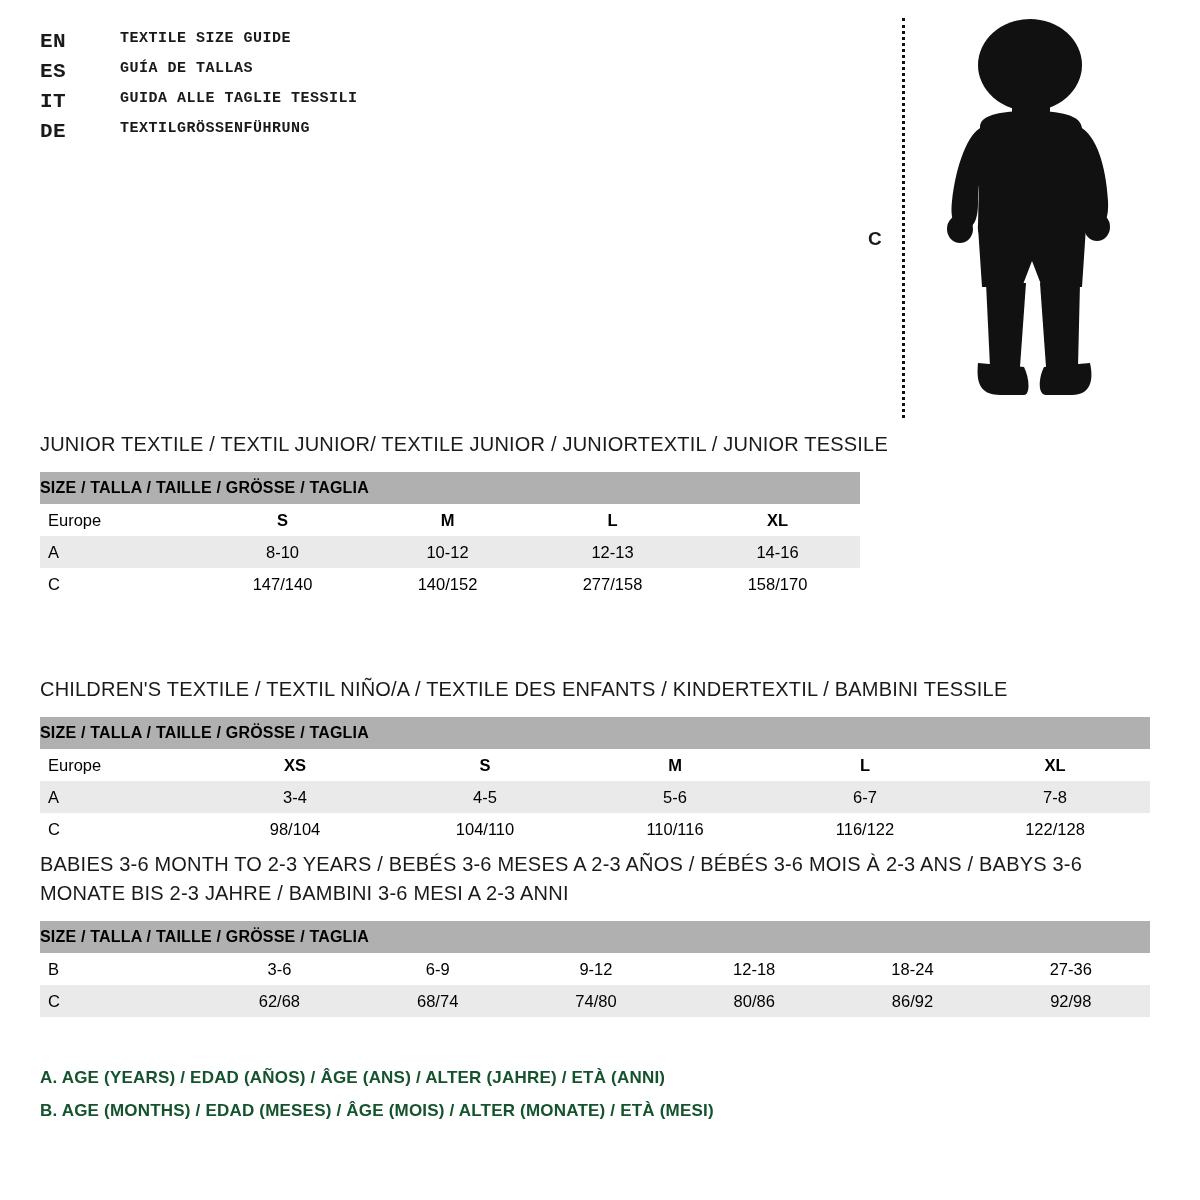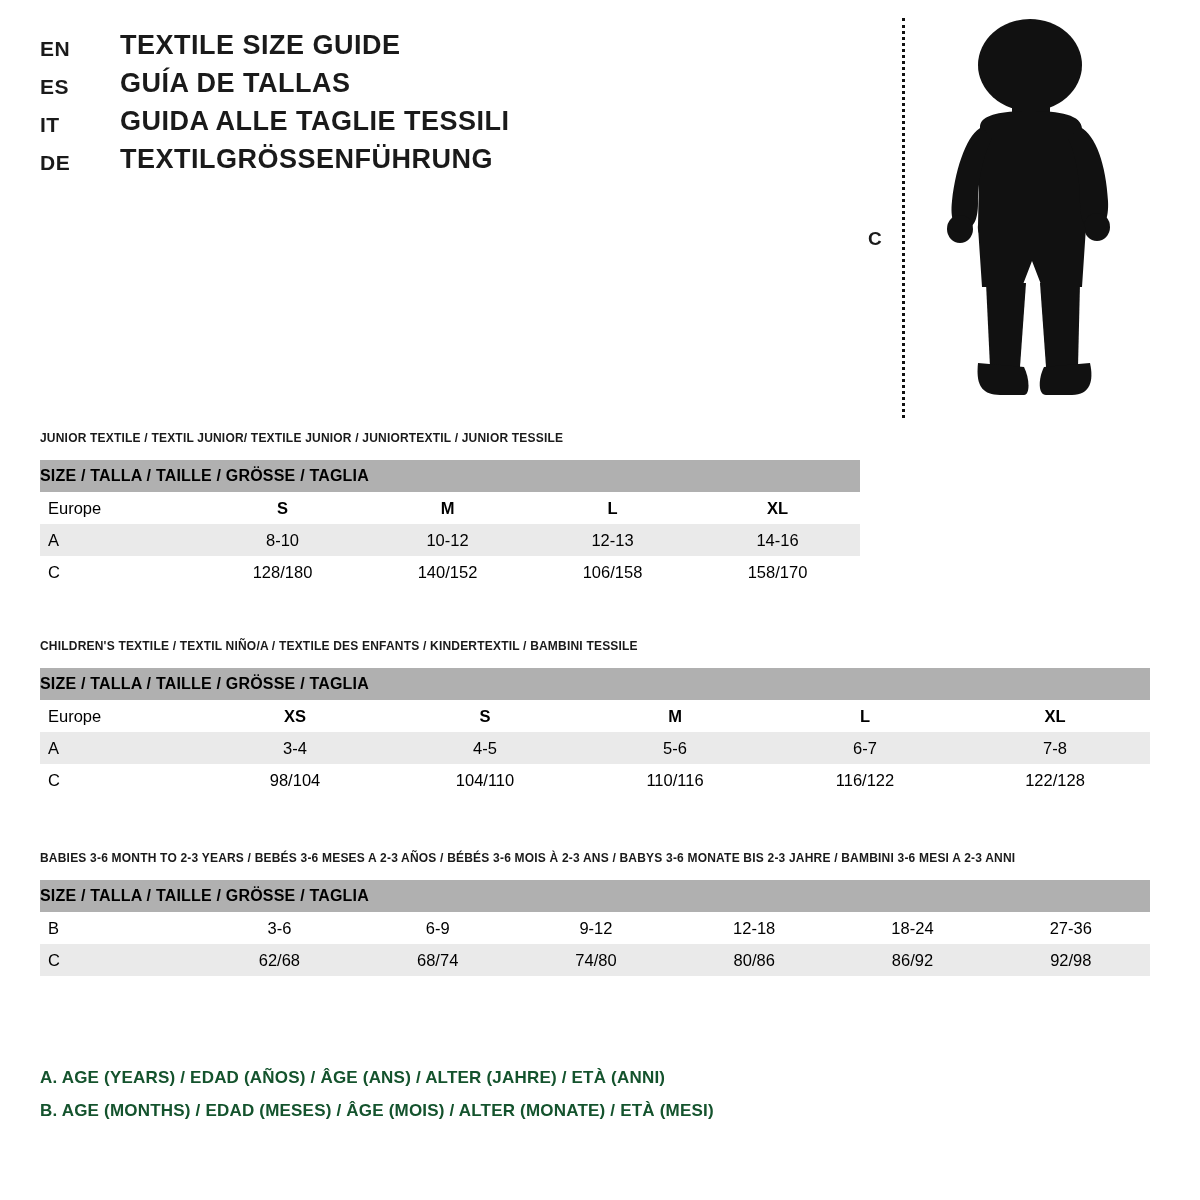--- a/index.html
+++ b/index.html
@@ -18,32 +18,33 @@
 
   
   .header {
     position: absolute;
     left: 40px;
     top: 30px;
     width: 560px;
   }
   .lang-row {
     display: flex;
-    align-items: flex-end;
+    align-items: flex-start;
     margin-bottom: 7px;
+    font-family: Liberation Mono, monospace;
   }
   .lang-code {
     width: 80px;
     font-size: 21px;
     font-weight: 700;
     letter-spacing: 0.5px;
     color: #1a1a1a;
   }
   .lang-title {
-    font-size: 27px;
+    font-size: 15px;
     font-weight: 700;
     letter-spacing: 0.5px;
     color: #1a1a1a;
     text-transform: uppercase;
   }
 
   
   .figure-area {
     position: absolute;
     right: 40px;
@@ -73,22 +74,22 @@
     top: 5px;
   }
 
   
   .section {
     position: absolute;
     left: 40px;
     width: 1120px;
   }
   .section-title {
-    font-size: 12px;
-    font-weight: 700;
+    font-size: 20px;
+    font-weight: 400;
     color: #1a1a1a;
     letter-spacing: 0.2px;
     margin-bottom: 13px;
     line-height: 1.45;
   }
   table.size-table {
     border-collapse: collapse;
     font-size: 16.5px;
     table-layout: fixed;
   }
@@ -211,30 +212,30 @@
       </tr>
       <tr class="row-grey">
         <td class="col-label">A</td>
         <td class="cell-c">8-10</td>
         <td class="cell-c">10-12</td>
         <td class="cell-c">12-13</td>
         <td class="cell-c">14-16</td>
       </tr>
       <tr class="row-white">
         <td class="col-label">C</td>
-        <td class="cell-c">128/180</td>
+        <td class="cell-c">147/140</td>
         <td class="cell-c">140/152</td>
-        <td class="cell-c">106/158</td>
+        <td class="cell-c">277/158</td>
         <td class="cell-c">158/170</td>
       </tr>
     </tbody>
   </table>
 </div>
 
-<div class="section" style="top:638px;">
+<div class="section" style="top:675px;">
   <div class="section-title">CHILDREN'S TEXTILE / TEXTIL NIÑO/A / TEXTILE DES ENFANTS / KINDERTEXTIL / BAMBINI TESSILE</div>
   <table class="size-table" style="width:1110px;">
     <colgroup>
       <col style="width:160px">
         <col style="width:190px">
         <col style="width:190px">
         <col style="width:190px">
         <col style="width:190px">
         <col style="width:190px">
     </colgroup>

